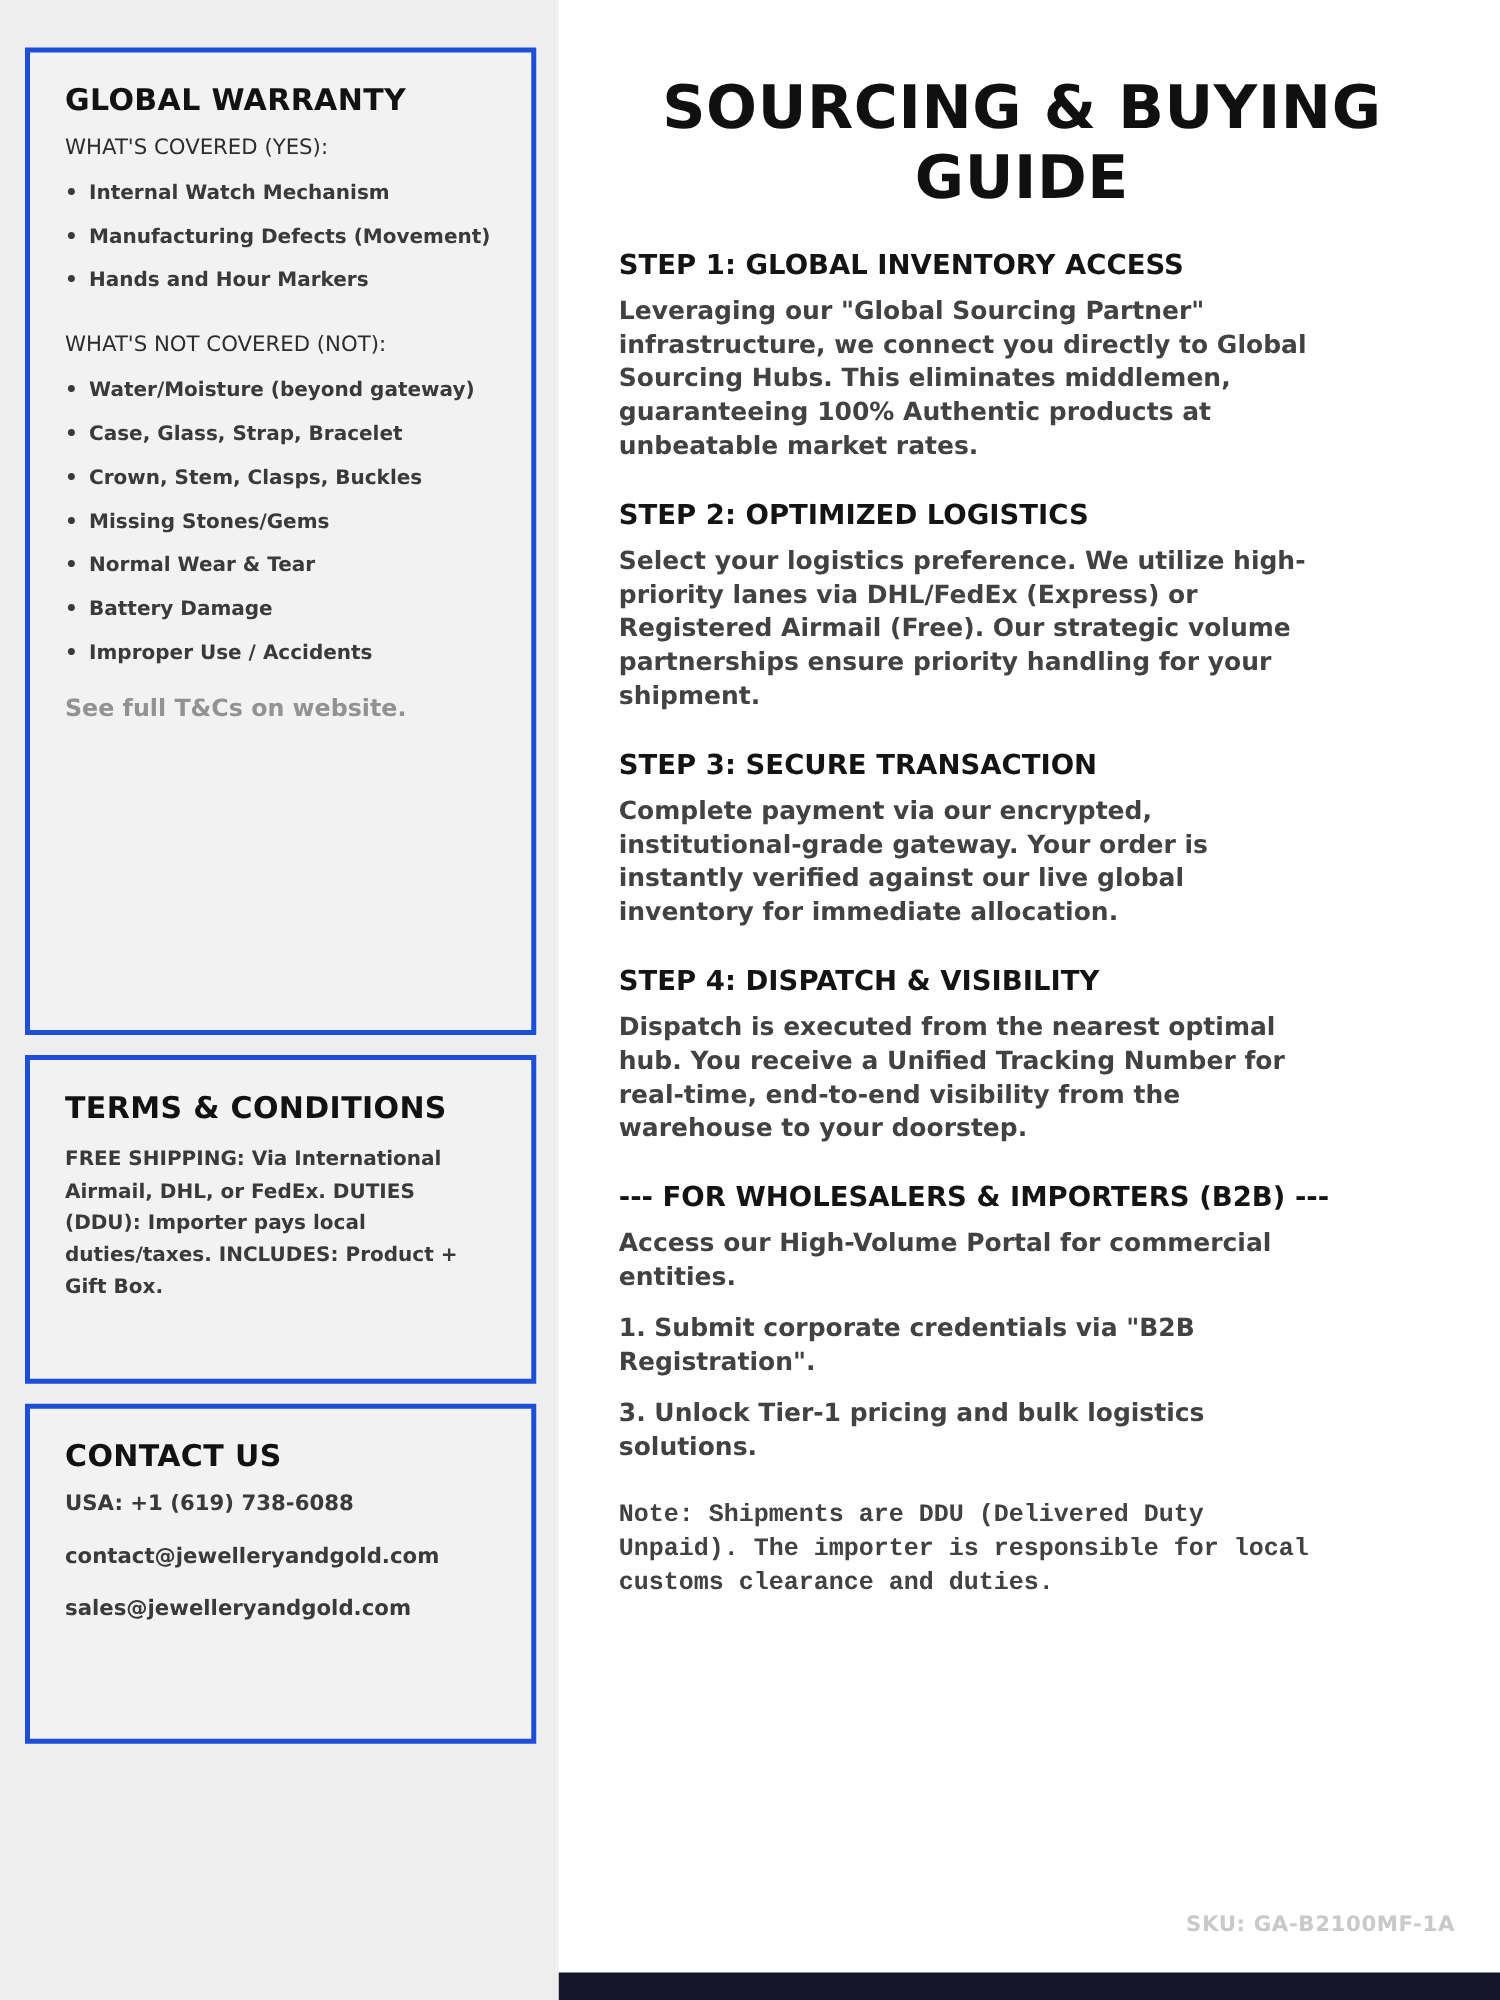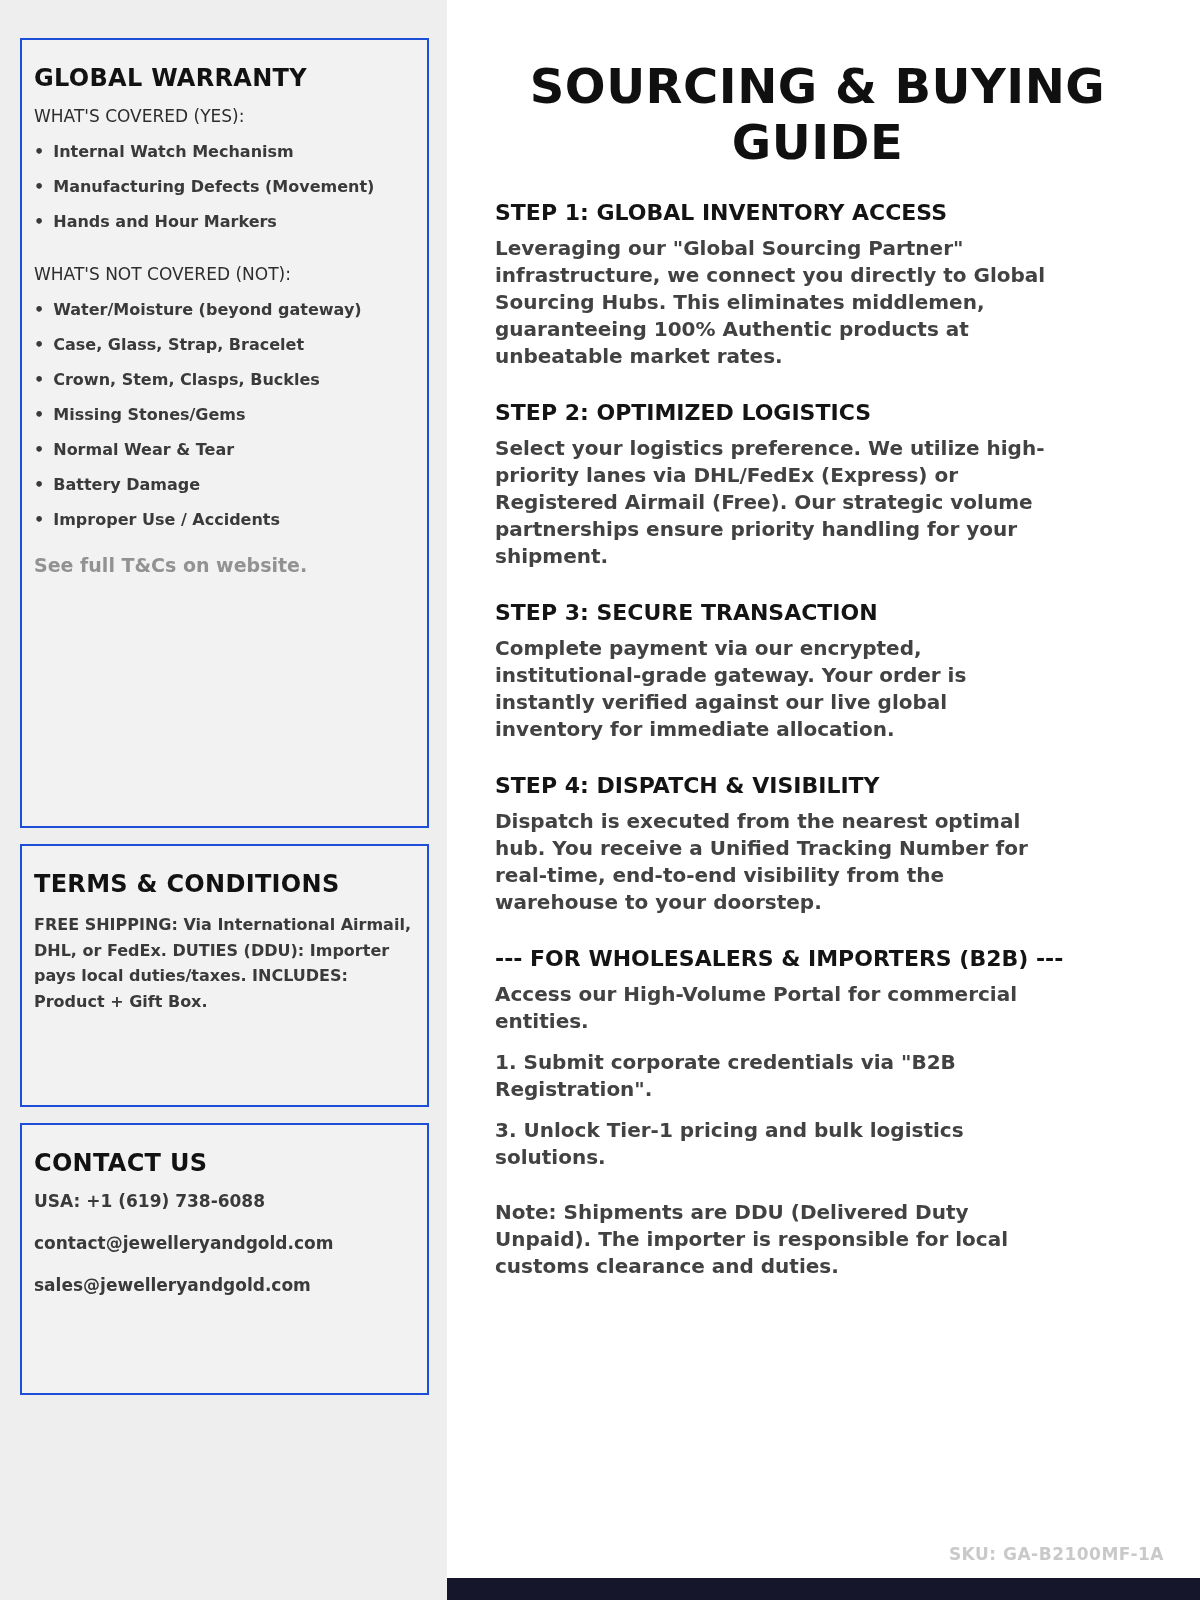--- a/index.html
+++ b/index.html
@@ -6,21 +6,21 @@
   body {
     width: 1200px; height: 1600px;
     font-family: "DejaVu Sans", "Liberation Sans", sans-serif;
     background: #ffffff;
     overflow: hidden;
   }
   .page { position: relative; display: flex; width: 1200px; height: 1600px; overflow: hidden; }
 
   
   .sidebar { width: 447px; min-width: 447px; background: #eeeeee; padding: 38px 18px 0 20px; }
-  .box { background: #f2f2f2; border: 2px solid #1d4ed8; padding: 24px 12px; }
+  .box { background: #f2f2f2; border: 4px solid #1d4ed8; padding: 24px 28px; }
   .box + .box { margin-top: 16px; }
   .warranty-box { height: 790px; }
   .terms-box { height: 263px; }
   .contact-box { height: 272px; }
   .box h2 { font-size: 24px; font-weight: bold; color: #121212; margin: 0 0 14px; letter-spacing: 0.3px; }
   .box h3 { font-size: 17px; font-weight: normal; color: #2d2d2d; margin: 0 0 16px; }
   .bullets { list-style: none; margin: 0; }
   .bullets li { font-size: 16px; font-weight: 600; color: #3a3a3a; margin: 0 0 15px; line-height: 1.25; }
   .bullets li::before { content: "•"; margin-right: 9px; }
   .bullets.covered { margin-bottom: 32px; }
@@ -28,22 +28,22 @@
   .footnote { font-size: 19px; font-weight: 600; color: #929292; }
   .terms-box p { font-size: 16px; font-weight: 600; color: #3a3a3a; line-height: 1.6; }
   .contact-box p { font-size: 17px; font-weight: 600; color: #3a3a3a; margin: 0 0 22px; }
 
   
   .main { position: relative; flex: 1; background: #ffffff; padding: 50px 60px 0 48px; }
   .main h1 { font-size: 48px; font-weight: bold; color: #101010; text-align: center; margin: 8px 0 4px; letter-spacing: 0.5px; }
   .step h2, .b2b h2 { font-size: 22px; font-weight: bold; color: #141414; margin: 30px 0 10px; }
   .step p, .b2b p { font-size: 20px; font-weight: 600; color: #424242; line-height: 27px; max-width: 560px; }
   .b2b p { margin-bottom: 14px; }
-  .b2b .note { margin-top: 28px; }
-  .sku { position: absolute; right: 36px; bottom: 36px; font-size: 17px; font-weight: bold; color: #c9c9c9; letter-spacing: 0.5px; }
+  .b2b .note { margin-top: 28px; font-family: Liberation Mono, monospace; }
+  .sku { position: absolute; right: 36px; bottom: 50px; font-size: 17px; font-weight: bold; color: #c9c9c9; letter-spacing: 0.5px; }
   .bottom-bar { position: absolute; left: 0; right: 0; bottom: 0; height: 22px; background: #15152b; }
 </style>
 </head>
 <body>
 
 <div class="page">
 
   <aside class="sidebar">
 
     <section class="box warranty-box">

